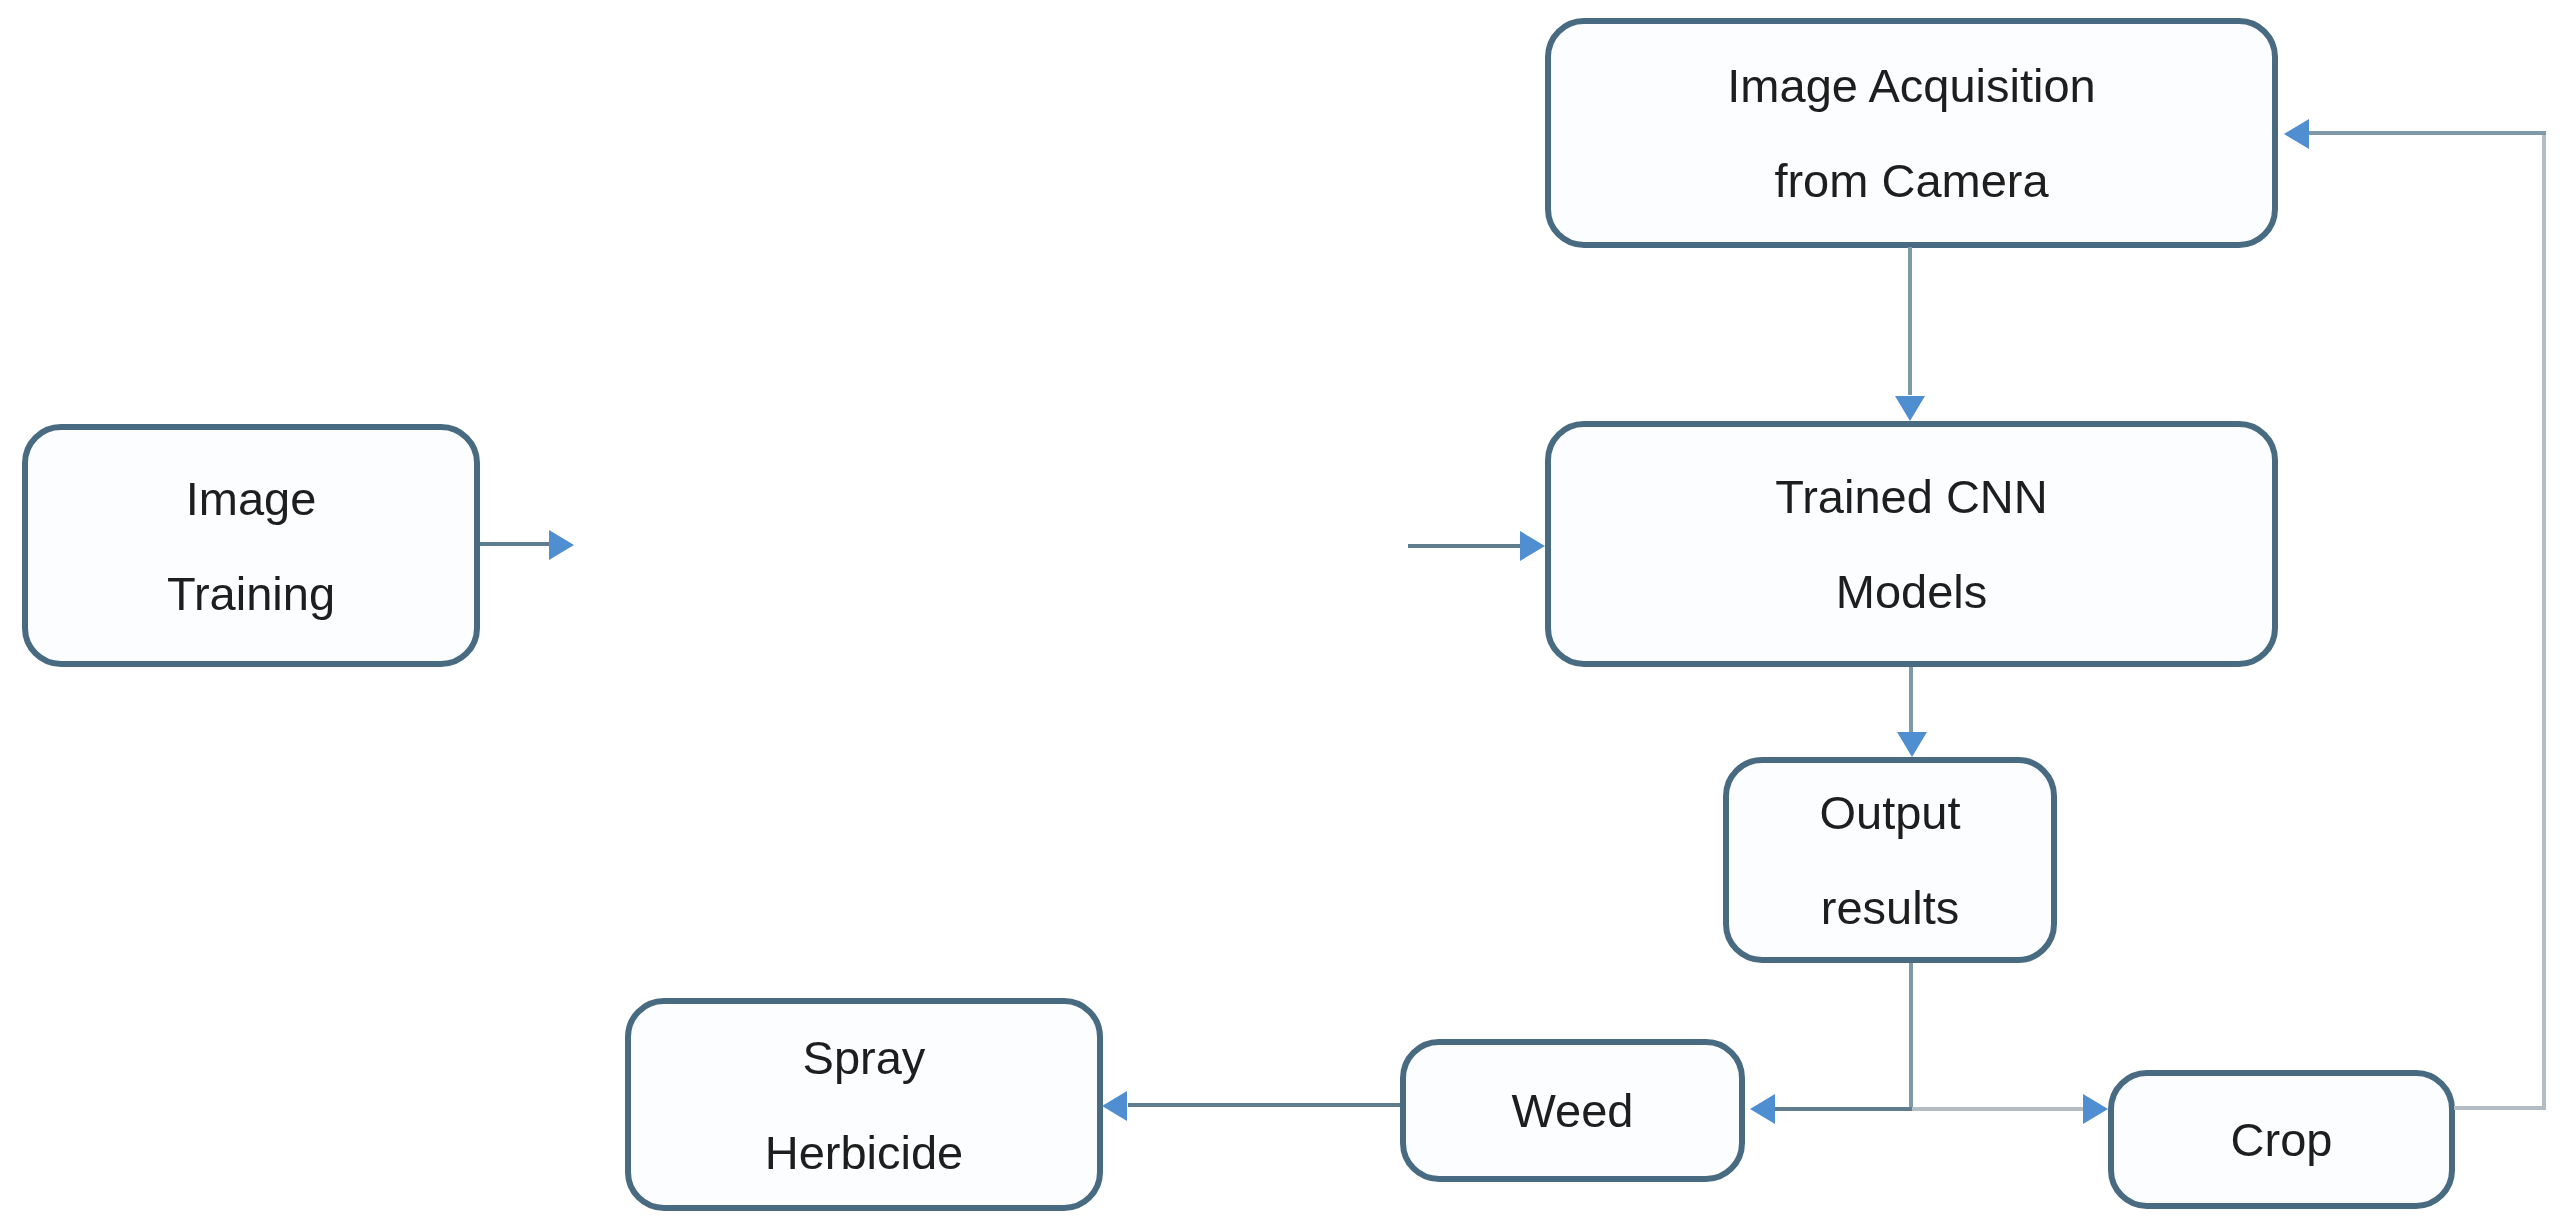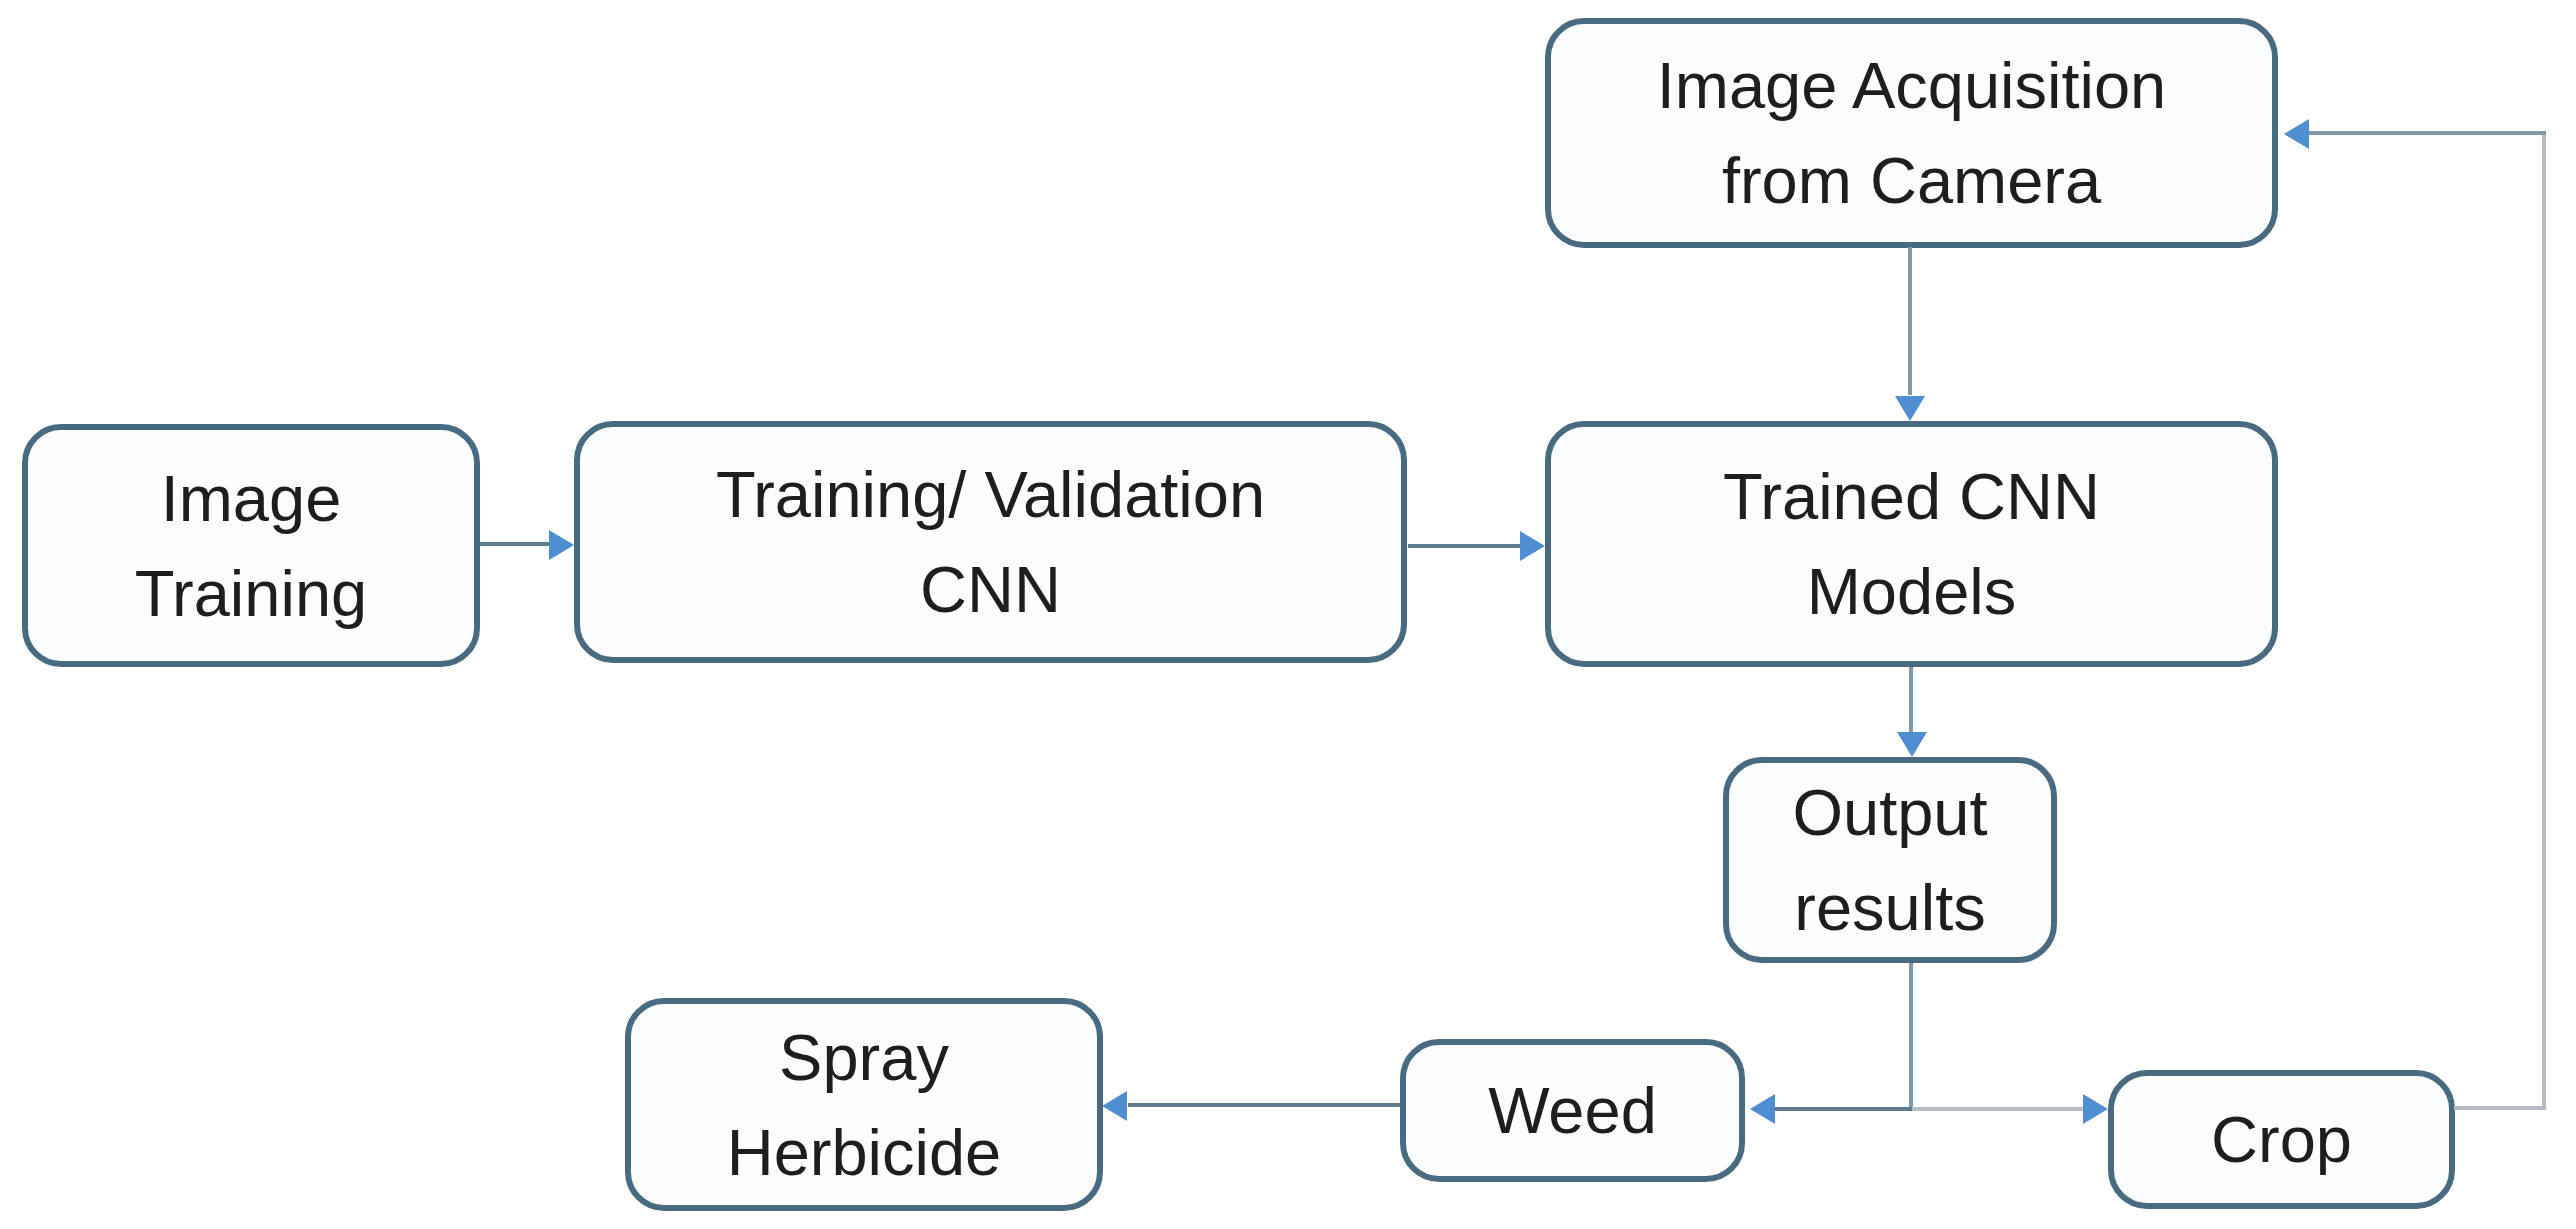--- a/index.html
+++ b/index.html
@@ -26,21 +26,21 @@
     background:var(--fill);
     border:6px solid var(--border);
     border-radius:39px;
     display:flex;
     align-items:center;
     justify-content:center;
     text-align:center;
   }
   .node .label{
     color:var(--text);
-    font-size:65px;
+    font-size:47px;
     line-height:95px;
     white-space:pre-line;
     letter-spacing:0px;
   }
   .line{position:absolute;}
   .line.dark{background:var(--connector);}
   .line.mid{background:var(--connector_mid);}
   .line.light{background:var(--connector_light);}
   .ah{position:absolute;width:0;height:0;}
   .ah.right{border-top:15px solid transparent;border-bottom:15px solid transparent;border-left:25px solid var(--arrowhead);}
@@ -55,24 +55,20 @@
   <div class="node" style="left:1545px;top:18px;width:733px;height:230px;">
     <span class="label">Image Acquisition
 from Camera</span>
   </div>
 
   <div class="node" style="left:22px;top:424px;width:458px;height:243px;">
     <span class="label">Image
 Training</span>
   </div>
 
-  <div class="node" style="left:574px;top:421px;width:833px;height:242px;">
-    <span class="label">Training/ Validation
-CNN</span>
-  </div>
 
   <div class="node" style="left:1545px;top:421px;width:733px;height:246px;">
     <span class="label">Trained CNN
 Models</span>
   </div>
 
   <div class="node" style="left:1723px;top:757px;width:334px;height:206px;">
     <span class="label">Output
 results</span>
   </div>

